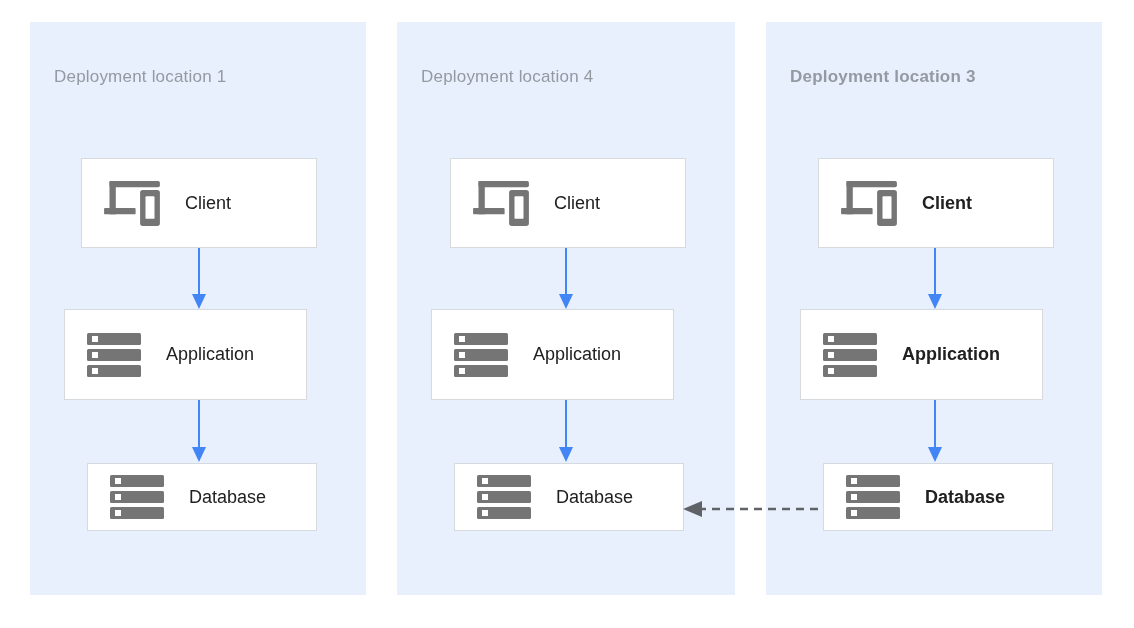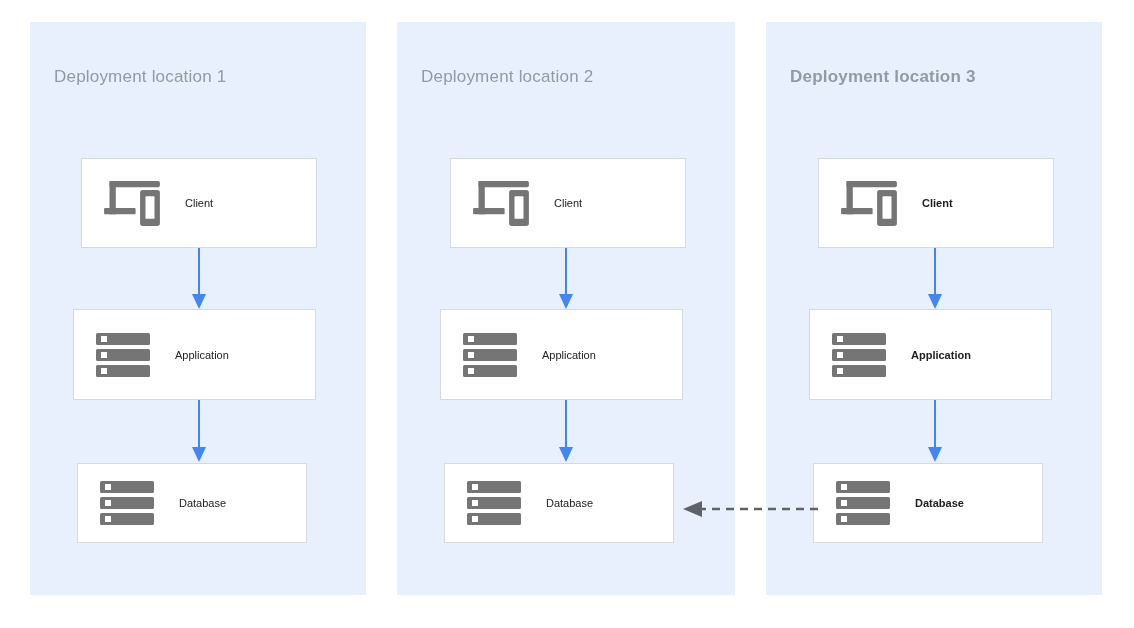--- a/index.html
+++ b/index.html
@@ -50,27 +50,27 @@
   .node {
     position: absolute;
     background: var(--box_bg);
     border: 1px solid var(--box_border);
     display: flex;
     align-items: center;
     padding-left: 22px;
     gap: 25px;
   }
   .node.client      { left: 51px; top: 136px; width: 236px; height: 90px; }
-  .node.application { left: 43px; top: 287px; width: 243px; height: 91px; }
-  .node.database    { left: 47px; top: 441px; width: 230px; height: 80px; }
+  .node.application { left: 34px; top: 287px; width: 243px; height: 91px; }
+  .node.database    { left: 57px; top: 441px; width: 230px; height: 68px; }
   .p2 .node.client  { left: 53px; }
   .p3 .node.client  { left: 52px; }
 
   .node-label {
-    font-size: 11px;
+    font-size: 18px;
     color: var(--box_text);
     white-space: nowrap;
   }
 
   .icon { flex: 0 0 auto; display: block; }
   .icon .ink { fill: var(--icon_gray); }
   .icon .paper { fill: #ffffff; }
 
   .overlay {
     position: absolute;
@@ -122,21 +122,21 @@
         <rect class="ink" x="0" y="32" width="54" height="12" rx="1.5"></rect>
         <rect class="paper" x="5" y="3" width="6" height="6"></rect>
         <rect class="paper" x="5" y="19" width="6" height="6"></rect>
         <rect class="paper" x="5" y="35" width="6" height="6"></rect>
       </svg>
       <span class="node-label">Database</span>
     </div>
   </section>
 
   <section class="panel p2">
-    <div class="panel-title">Deployment location 2</div>
+    <div class="panel-title">Deployment location 4</div>
 
     <div class="node client">
       <svg class="icon" width="56" height="45" viewBox="0 0 62 50">
         <rect class="ink" x="6" y="0" width="56" height="7" rx="2"></rect>
         <rect class="ink" x="6" y="0" width="7" height="37"></rect>
         <rect class="ink" x="0" y="30" width="35" height="7" rx="1"></rect>
         <rect class="ink" x="40" y="10" width="22" height="40" rx="3"></rect>
         <rect class="paper" x="46" y="17" width="10" height="25" rx="1"></rect>
       </svg>
       <span class="node-label">Client</span>

